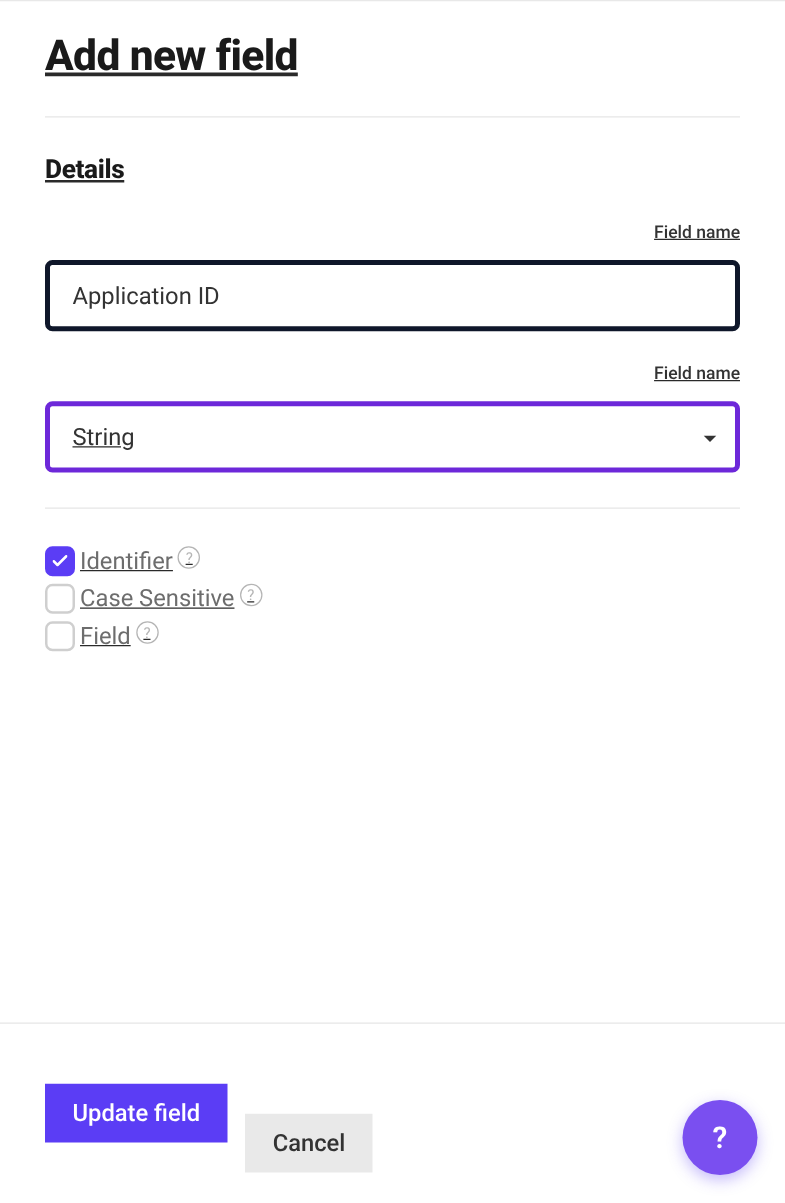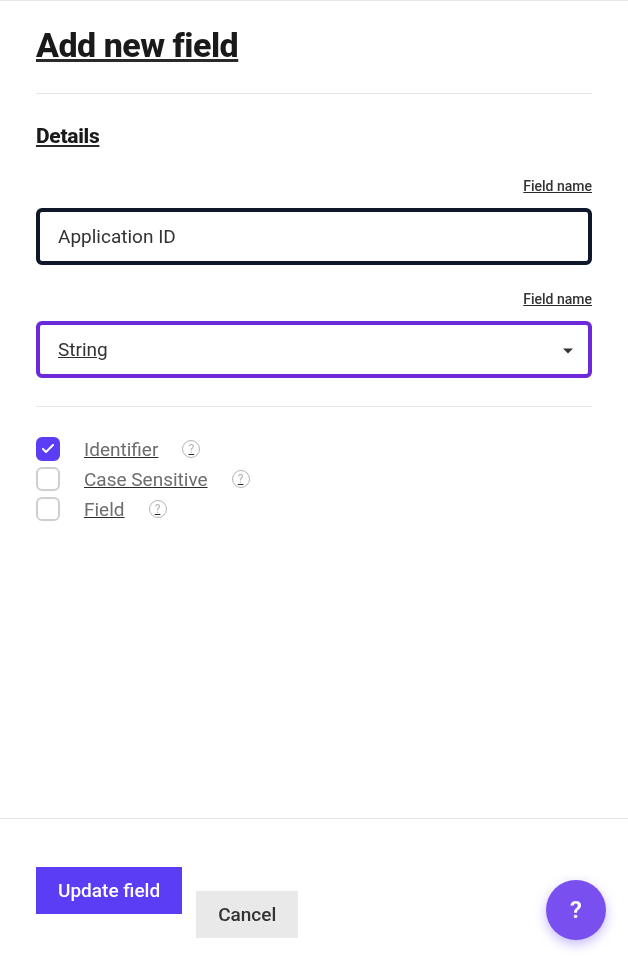--- a/index.html
+++ b/index.html
@@ -88,22 +88,21 @@
       transform: translateY(-50%);
       pointer-events: none;
     }
     .configs {
       display: flex;
       flex-direction: column;
       gap: 6px;
     }
     .check-row {
       display: flex;
-      align-items: center;
-      gap: 24px;
+      gap: 4px;
     }
     .checkbox {
       width: 24px;
       height: 24px;
       border: 2px solid #cfcfcf;
       border-radius: 6px;
       background: #fff;
       display: inline-flex;
       align-items: center;
       justify-content: center;

